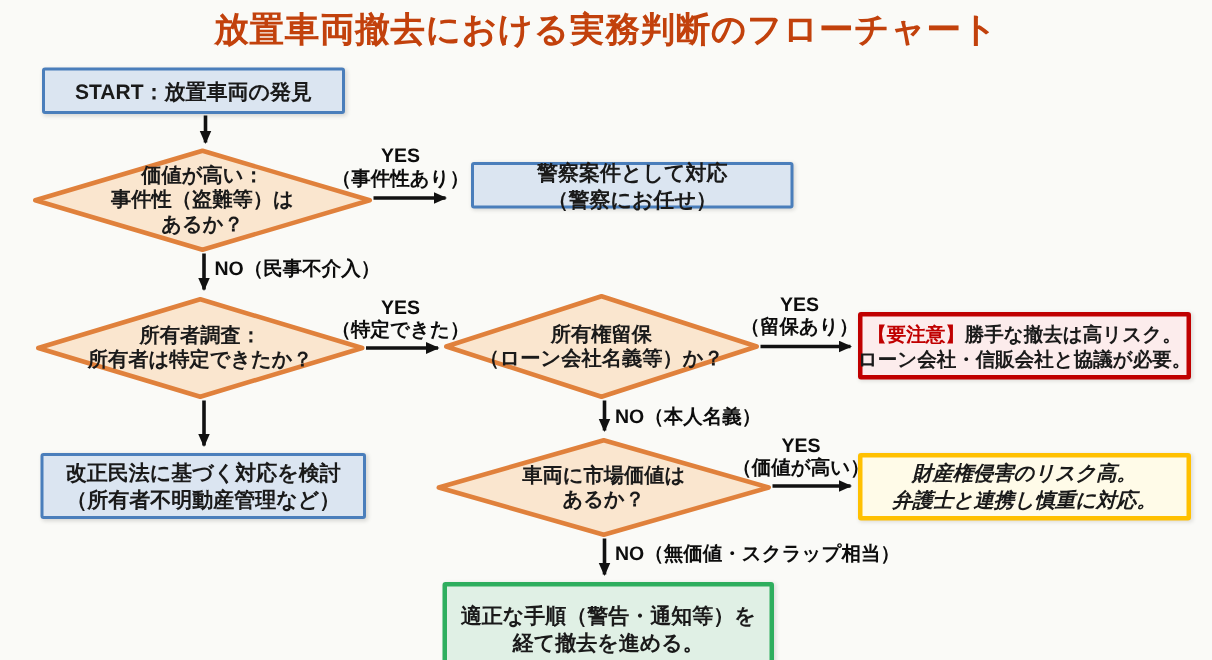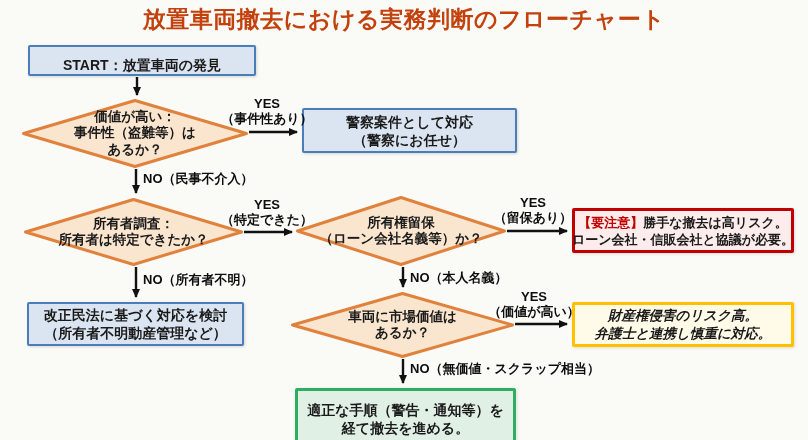--- a/index.html
+++ b/index.html
@@ -38,22 +38,22 @@
   .diamond{position:absolute;}
   .diamond svg{position:absolute;left:0;top:0;overflow:visible;}
   .dt{
     position:absolute;left:0;top:0;right:0;bottom:0;display:flex;align-items:center;justify-content:center;
     text-align:center;font-weight:bold;font-size:13.5px;line-height:16.5px;
     white-space:pre-line;color:var(--text);
   }
   .lbl{position:absolute;font-weight:bold;font-size:13px;line-height:15px;color:#0d0d0d;white-space:pre-line;}
   .lbl.center{text-align:center;}
   
-  .start{left:28px;top:45px;width:228px;height:31px;align-items:flex-end;}
-  .police{left:302px;top:108px;width:215px;height:45px;}
+  .start{left:28px;top:45px;width:202px;height:31px;}
+  .police{left:314px;top:108px;width:215px;height:31px;}
   .civil{left:27px;top:302px;width:217px;height:44px;}
   .warning{left:572px;top:208px;width:222px;height:45px;}
   .attorney{left:572px;top:302px;width:222px;height:45px;font-style:italic;}
   .proceed{left:295px;top:388px;width:221px;height:61px;}
   .d1{left:22px;top:99px;width:226px;height:69px;}
   .d2{left:24px;top:198px;width:219px;height:68px;}
   .d3{left:296px;top:196px;width:210px;height:70px;}
   .d4{left:291px;top:292px;width:223px;height:66px;}
   .yes1{left:207px;top:96px;width:120px;}
   .yes2{left:207px;top:197px;width:120px;}
@@ -150,21 +150,20 @@
   <div class="box green proceed">
     <div class="bt">適正な手順（警告・通知等）を
 経て撤去を進める。</div>
   </div>
 
   <div class="lbl center yes1">YES
 （事件性あり）</div>
   <div class="lbl no1">NO（民事不介入）</div>
   <div class="lbl center yes2">YES
 （特定できた）</div>
-  <div class="lbl no2">NO（所有者不明）</div>
   <div class="lbl center yes3">YES
 （留保あり）</div>
   <div class="lbl no3">NO（本人名義）</div>
   <div class="lbl center yes4">YES
 （価値が高い）</div>
   <div class="lbl no4">NO（無価値・スクラップ相当）</div>
 
 </div>
 
 </body></html>

